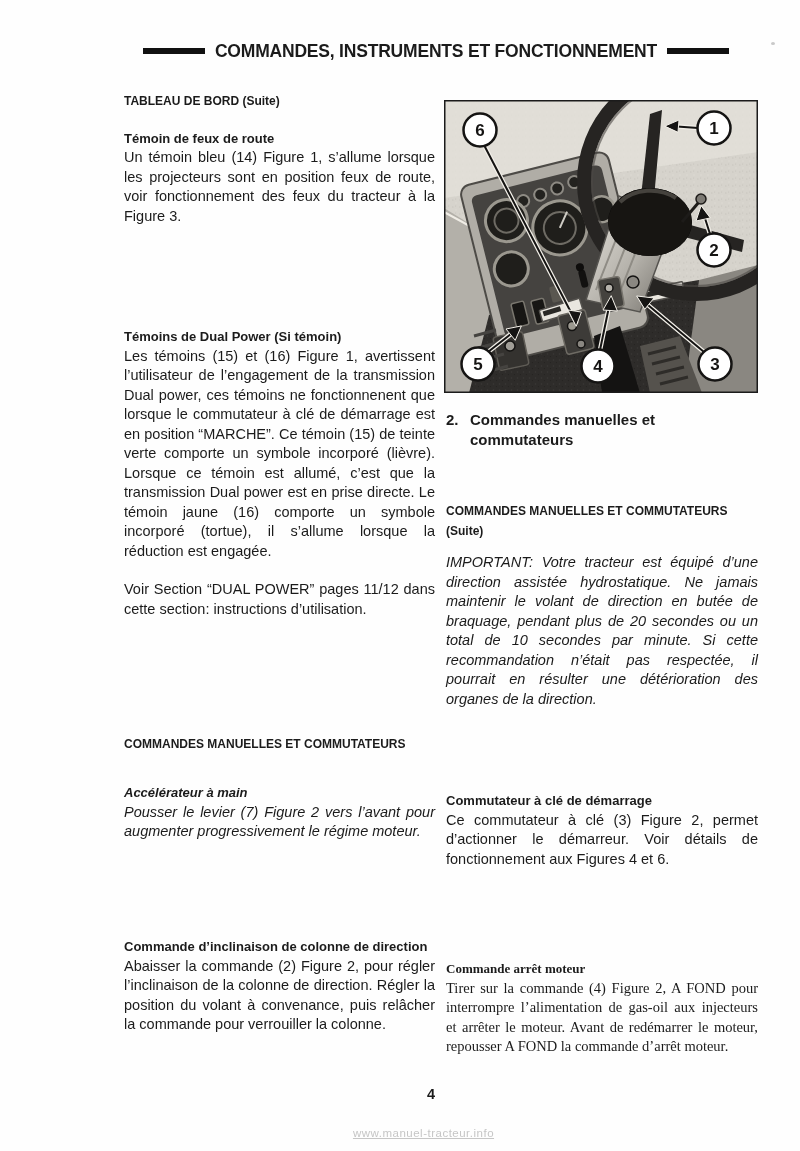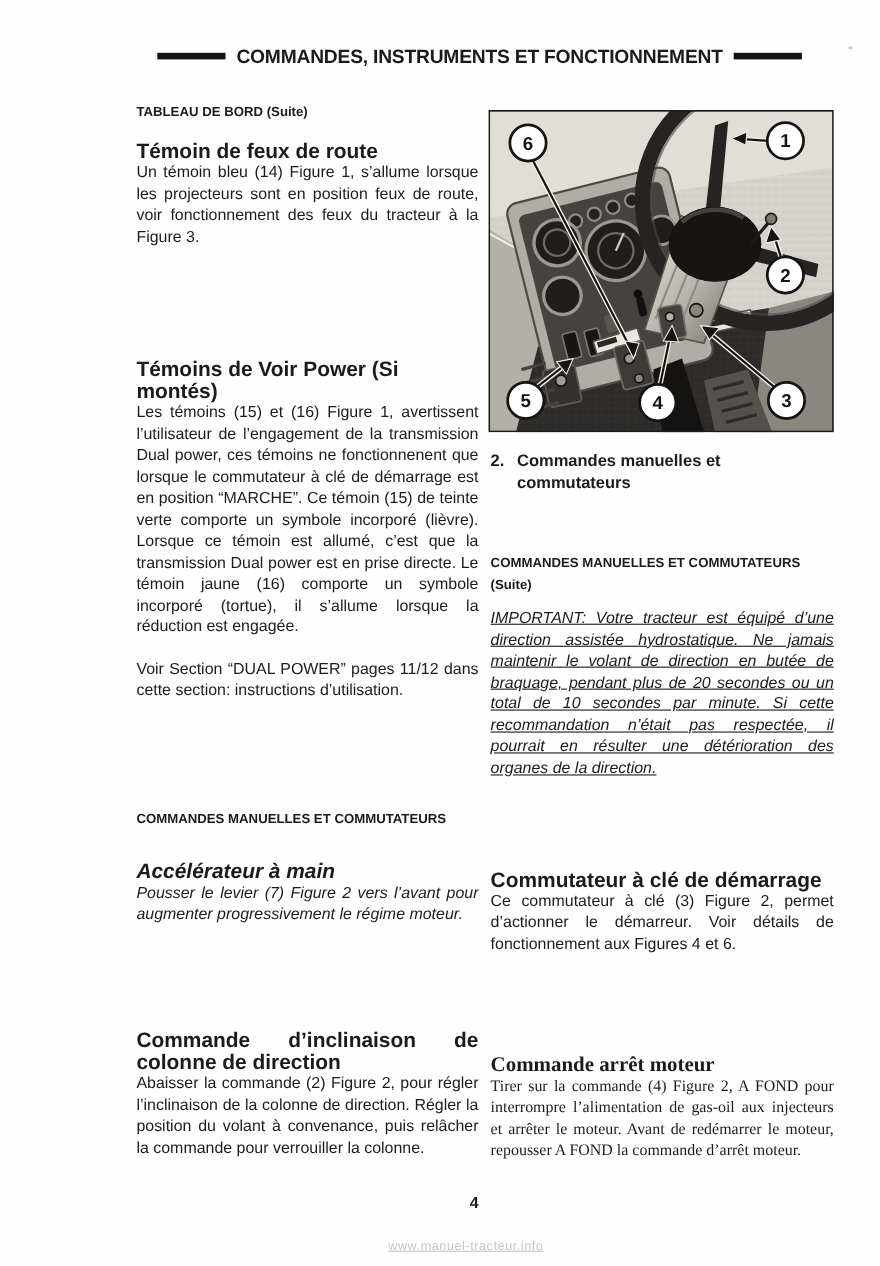--- a/index.html
+++ b/index.html
@@ -24,21 +24,21 @@
     font-size:17.5px;font-weight:bold;letter-spacing:-0.2px;white-space:nowrap;
   }
   .scan-artifact{
     top:42px;left:735px;width:4px;height:3px;background:#c9c9c9;border-radius:50%;
   }
 
   
   .col-left{left:88px;width:311px;}
   .col-right{left:410px;width:312px;}
   .h-caps{font-size:12px;font-weight:bold;line-height:19.5px;margin:0;}
-  .h-sub{font-size:19px;font-weight:bold;line-height:19.5px;margin:0;}
+  .h-sub{font-size:13px;font-weight:bold;line-height:19.5px;margin:0;}
   .body{font-size:14.5px;line-height:19.5px;text-align:justify;margin:0;}
   .body.italic{font-style:italic;}
   .mt{margin-top:17px;}
 
   
   .caption{display:flex;font-size:15px;font-weight:bold;line-height:19.5px;}
   .caption .num{width:24px;flex:none;}
 
   
   .figure-frame{top:100px;left:408px;width:314px;height:293px;}
@@ -60,21 +60,21 @@
   </div>
   <div class="abs scan-artifact"></div>
 
   <div class="abs col-left" style="top:92px;">
     <p class="h-caps">TABLEAU DE BORD (Suite)</p>
     <p class="h-sub mt">Témoin de feux de route</p>
     <p class="body">Un témoin bleu (14) Figure 1, s’allume lorsque les projecteurs sont en position feux de route, voir fonctionnement des feux du tracteur à la Figure 3.</p>
   </div>
 
   <div class="abs col-left" style="top:327px;">
-    <p class="h-sub">Témoins de Voir Power (Si montés)</p>
+    <p class="h-sub">Témoins de Dual Power (Si témoin)</p>
     <p class="body">Les témoins (15) et (16) Figure 1, avertissent l’utilisateur de l’engagement de la transmission Dual power, ces témoins ne fonctionnenent que lorsque le commutateur à clé de démarrage est en position “MARCHE”. Ce témoin (15) de teinte verte comporte un symbole incorporé (lièvre). Lorsque ce témoin est allumé, c’est que la transmission Dual power est en prise directe. Le témoin jaune (16) comporte un symbole incorporé (tortue), il s’allume lorsque la réduction est engagée.</p>
     <p class="body" style="margin-top:19px;">Voir Section “DUAL POWER” pages 11/12 dans cette section: instructions d’utilisation.</p>
   </div>
 
   <div class="abs col-left" style="top:735px;">
     <p class="h-caps">COMMANDES MANUELLES ET COMMUTATEURS</p>
   </div>
 
   <div class="abs col-left" style="top:783px;font-style:italic;">
     <p class="h-sub">Accélérateur à main</p>
@@ -258,21 +258,21 @@
 
   <div class="abs col-right caption" style="top:410px;">
     <span class="num">2.</span>
     <span style="width:220px;">Commandes manuelles et commutateurs</span>
   </div>
 
   <div class="abs col-right" style="top:502px;">
     <p class="h-caps">COMMANDES MANUELLES ET COMMUTATEURS (Suite)</p>
   </div>
 
-  <div class="abs col-right" style="top:553px;text-decoration:underline;">
+  <div class="abs col-right" style="top:553px;">
     <p class="body italic">IMPORTANT: Votre tracteur est équipé d’une direction assistée hydrostatique. Ne jamais maintenir le volant de direction en butée de braquage, pendant plus de 20 secondes ou un total de 10 secondes par minute. Si cette recommandation n’était pas respectée, il pourrait en résulter une détérioration des organes de la direction.</p>
   </div>
 
   <div class="abs col-right" style="top:791px;">
     <p class="h-sub">Commutateur à clé de démarrage</p>
     <p class="body">Ce commutateur à clé (3) Figure 2, permet d’actionner le démarreur. Voir détails de fonctionnement aux Figures 4 et 6.</p>
   </div>
 
   <div class="abs col-right" style="top:959px;font-family:Liberation Serif, serif;">
     <p class="h-sub">Commande arrêt moteur</p>

